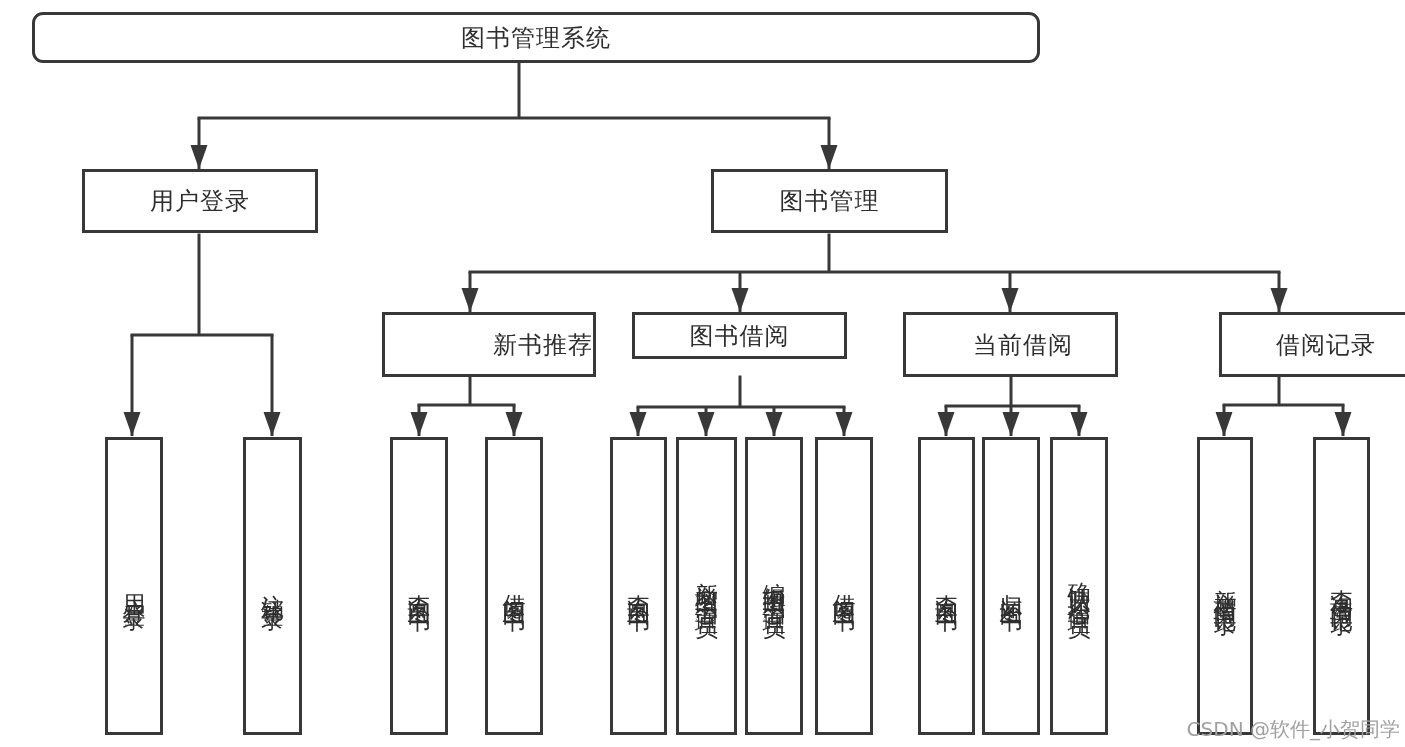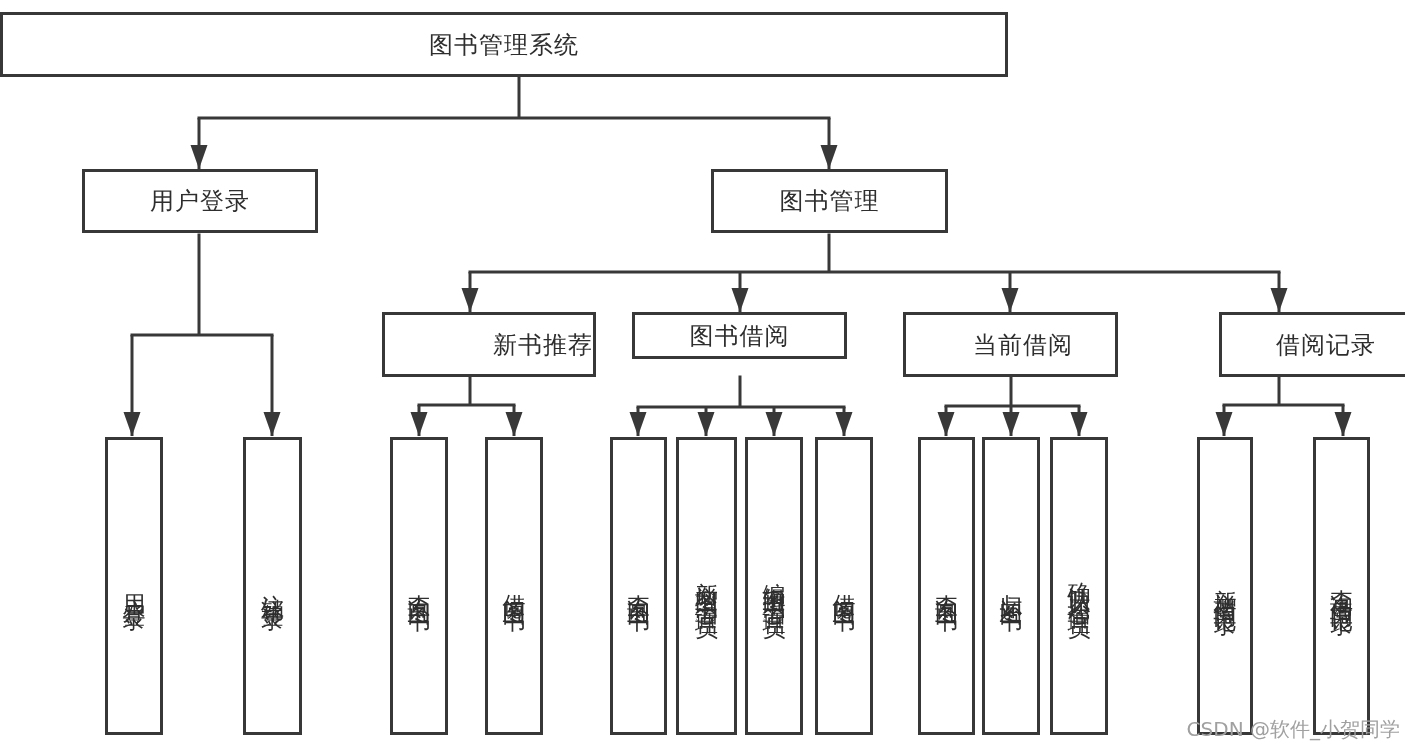--- a/index.html
+++ b/index.html
@@ -94,21 +94,21 @@
       <path d="M946 406 V436" marker-end="url(#ah)" stroke-linecap="butt"></path>
       <path d="M1011 406 V436" marker-end="url(#ah)" stroke-linecap="butt"></path>
       <path d="M1079 406 V436" marker-end="url(#ah)" stroke-linecap="butt"></path>
 
       <path d="M1279 377 V405 M1224 405 H1343"></path>
       <path d="M1224 405 V436" marker-end="url(#ah)" stroke-linecap="butt"></path>
       <path d="M1343 405 V436" marker-end="url(#ah)" stroke-linecap="butt"></path>
     </g>
   </svg>
 
-  <div class="node" style="left:0; top:12px; width:1008px; height:65px;">
+  <div class="node" style="left:32px; top:12px; width:1008px; height:51px;border-radius:11px;">
     <span class="hlabel">图书管理系统</span>
   </div>
 
   <div class="node" style="left:82px; top:169px; width:236px; height:64px;">
     <span class="hlabel">用户登录</span>
   </div>
   <div class="node" style="left:711px; top:169px; width:237px; height:64px;">
     <span class="hlabel">图书管理</span>
   </div>
 

